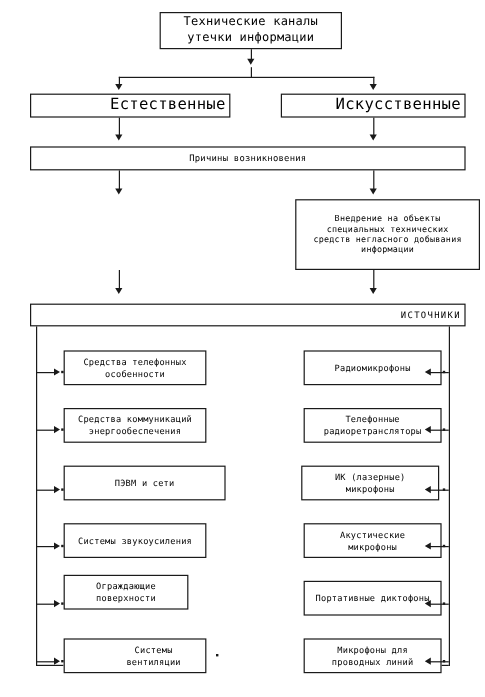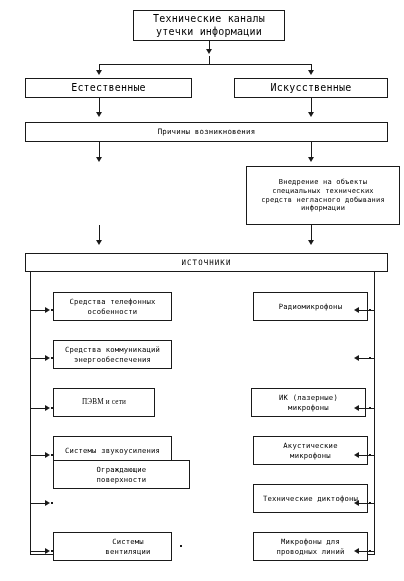--- a/index.html
+++ b/index.html
@@ -29,21 +29,21 @@
     line-height: 1.28;
     letter-spacing: 0.2px;
     padding: 1px 3px;
   }
   .box .txt {
     display: block;
     white-space: pre-line;
   }
   
   .t-title   { font-size: 10px; }
-  .t-level   { font-size: 10px; }
+  .t-level   { font-size: 13px; justify-content: flex-end; }
   .t-cause   { font-size: 7.4px; }
   .t-desc    { font-size: 7.0px; }
   .t-sources { font-size: 7.4px; letter-spacing: 1.1px; }
   .t-item    { font-size: 7.2px; }
 
   
   .ln {
     position: absolute;
     background: #1a1a1a;
   }
@@ -123,21 +123,21 @@
 специальных технических
 средств негласного добывания
 информации</span>
   </div>
 
   <div class="ln vline" style="left:99px; top:225px; height:18px;"></div>
   <div class="arrow-down" style="left:96px; top:240px;"></div>
   <div class="ln vline" style="left:311px; top:225px; height:18px;"></div>
   <div class="arrow-down" style="left:308px; top:240px;"></div>
 
-  <div class="box t-sources" style="left:25px; top:253px; width:363px; height:19px;">
+  <div class="box t-sources" style="left:25px; top:253px; width:363px; height:19px;justify-content:flex-end;">
     <span class="txt">ИСТОЧНИКИ</span>
   </div>
 
   <div class="ln vline" style="left:30px; top:272px; height:283px;"></div>
   <div class="ln vline" style="left:374px; top:272px; height:283px;"></div>
 
   <div class="ln hline" style="left:30px; top:554px; width:23px;"></div>
   <div class="ln hline" style="left:351px; top:554px; width:23px;"></div>
 
   <div class="box t-item" style="left:53px; top:292px; width:119px; height:29px;">
@@ -149,35 +149,35 @@
   <div class="dot" style="left:51px; top:309px;"></div>
 
   <div class="box t-item" style="left:53px; top:340px; width:119px; height:29px;">
     <span class="txt">Средства коммуникаций
 энергообеспечения</span>
   </div>
   <div class="ln hline" style="left:30px; top:358px; width:18px;"></div>
   <div class="arrow-right" style="left:45px; top:355px;"></div>
   <div class="dot" style="left:51px; top:357px;"></div>
 
-  <div class="box t-item" style="left:53px; top:388px; width:102px; height:29px;font-family:Liberation Serif, serif;">
+  <div class="box t-item" style="left:53px; top:388px; width:135px; height:29px;">
     <span class="txt">ПЭВМ и сети</span>
   </div>
   <div class="ln hline" style="left:30px; top:408px; width:18px;"></div>
   <div class="arrow-right" style="left:45px; top:405px;"></div>
   <div class="dot" style="left:51px; top:407px;"></div>
 
   <div class="box t-item" style="left:53px; top:436px; width:119px; height:29px;">
     <span class="txt">Системы звукоусиления</span>
   </div>
   <div class="ln hline" style="left:30px; top:455px; width:18px;"></div>
   <div class="arrow-right" style="left:45px; top:452px;"></div>
   <div class="dot" style="left:51px; top:454px;"></div>
 
-  <div class="box t-item" style="left:53px; top:460px; width:137px; height:29px;">
+  <div class="box t-item" style="left:53px; top:479px; width:104px; height:29px;">
     <span class="txt">Ограждающие
 поверхности</span>
   </div>
   <div class="ln hline" style="left:30px; top:503px; width:18px;"></div>
   <div class="arrow-right" style="left:45px; top:500px;"></div>
   <div class="dot" style="left:51px; top:502px;"></div>
 
   <div class="box t-item" style="left:53px; top:532px; width:119px; height:29px;padding-left:34px;">
     <span class="txt">Системы вентиляции</span>
   </div>
@@ -186,20 +186,24 @@
   <div class="dot" style="left:51px; top:550px;"></div>
   <div class="dot" style="left:180px; top:545px;"></div>
 
   <div class="box t-item" style="left:253px; top:292px; width:115px; height:29px;text-align:center;">
     <span class="txt">Радиомикрофоны</span>
   </div>
   <div class="ln hline" style="left:356px; top:310px; width:18px;"></div>
   <div class="arrow-left" style="left:354px; top:307px;"></div>
   <div class="dot" style="left:369px; top:309px;"></div>
 
+  <div class="box t-item" style="left:253px; top:340px; width:115px; height:29px;">
+    <span class="txt">Телефонные
+радиоретрансляторы</span>
+  </div>
   <div class="ln hline" style="left:356px; top:358px; width:18px;"></div>
   <div class="arrow-left" style="left:354px; top:355px;"></div>
   <div class="dot" style="left:369px; top:357px;"></div>
 
   <div class="box t-item" style="left:251px; top:388px; width:115px; height:29px;">
     <span class="txt">ИК (лазерные)
 микрофоны</span>
   </div>
   <div class="ln hline" style="left:356px; top:408px; width:18px;"></div>
   <div class="arrow-left" style="left:354px; top:405px;"></div>
@@ -207,21 +211,21 @@
 
   <div class="box t-item" style="left:253px; top:436px; width:115px; height:29px;">
     <span class="txt">Акустические
 микрофоны</span>
   </div>
   <div class="ln hline" style="left:356px; top:455px; width:18px;"></div>
   <div class="arrow-left" style="left:354px; top:452px;"></div>
   <div class="dot" style="left:369px; top:454px;"></div>
 
   <div class="box t-item" style="left:253px; top:484px; width:115px; height:29px;">
-    <span class="txt">Технические диктофоны</span>
+    <span class="txt">Портативные диктофоны</span>
   </div>
   <div class="ln hline" style="left:356px; top:503px; width:18px;"></div>
   <div class="arrow-left" style="left:354px; top:500px;"></div>
   <div class="dot" style="left:369px; top:502px;"></div>
 
   <div class="box t-item" style="left:253px; top:532px; width:115px; height:29px;align-items:center;">
     <span class="txt">Микрофоны для
 проводных линий</span>
   </div>
   <div class="ln hline" style="left:356px; top:551px; width:18px;"></div>

